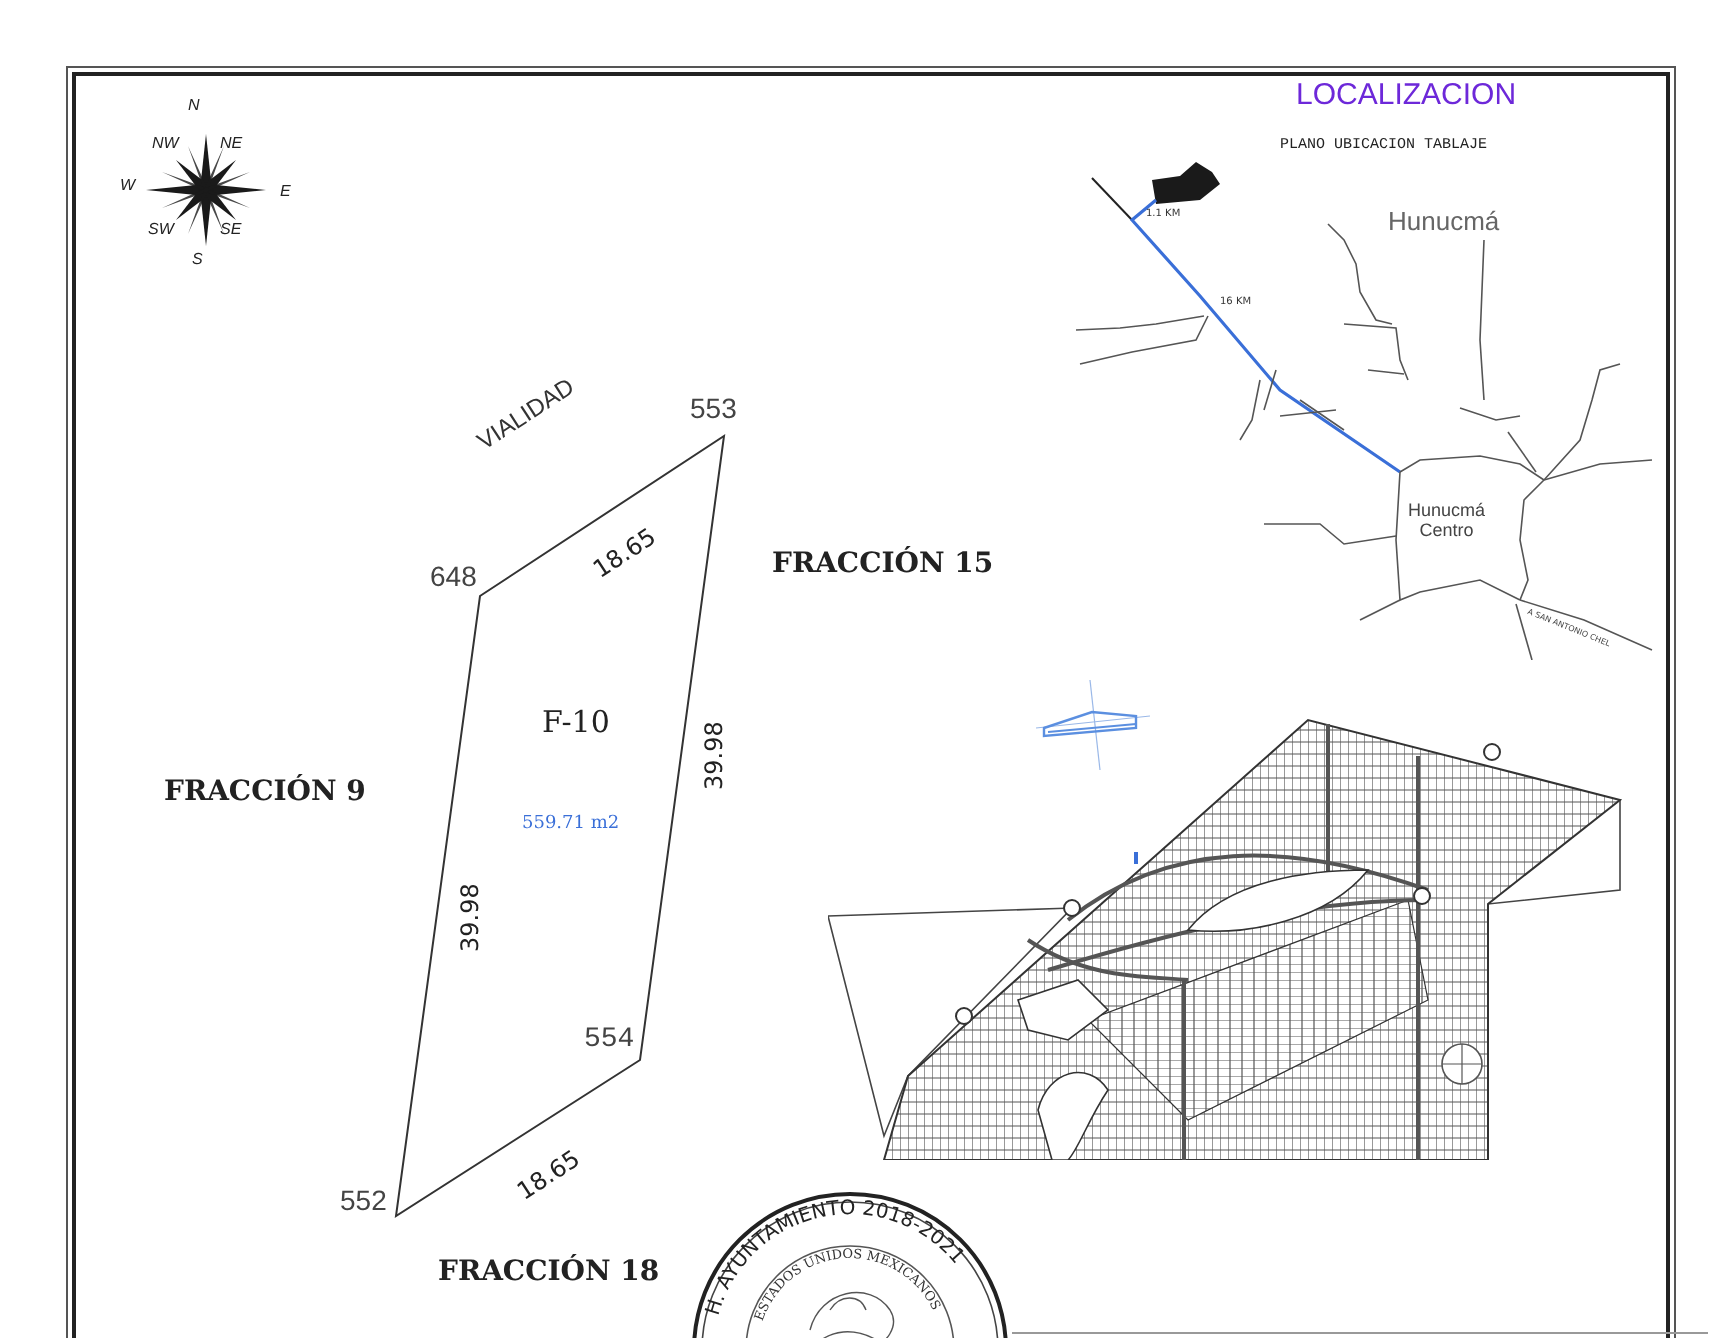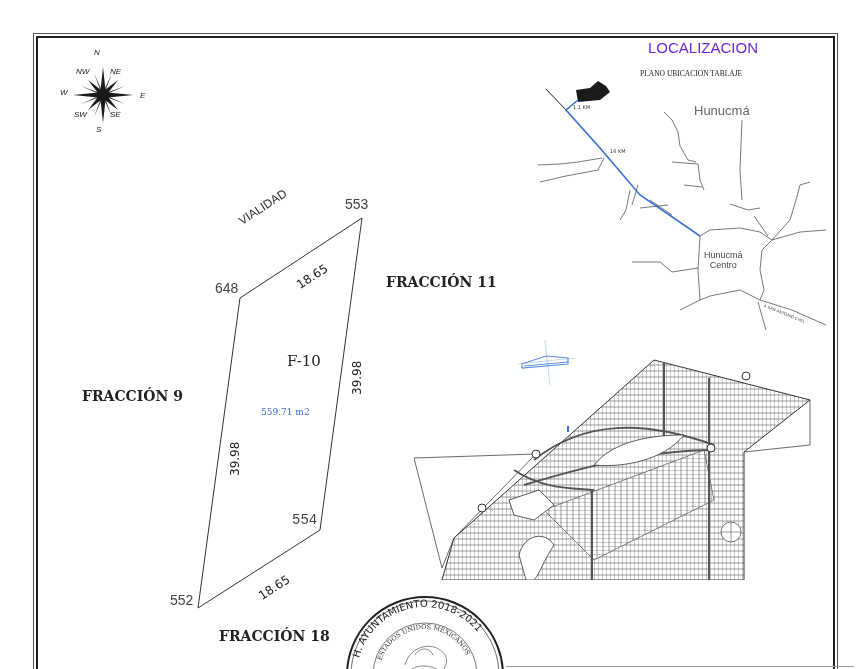--- a/index.html
+++ b/index.html
@@ -36,21 +36,21 @@
   <span class="compass-lbl" style="left:110px;top:67px">NE</span>
   <span class="compass-lbl" style="left:60px;top:88px">W</span>
   <span class="compass-lbl" style="left:140px;top:91px">E</span>
   <span class="compass-lbl" style="left:74px;top:110px">SW</span>
   <span class="compass-lbl" style="left:110px;top:110px">SE</span>
   <span class="compass-lbl" style="left:96px;top:125px">S</span>
 </div>
 
 <div>
   <div class="abs plain" style="left:648px;top:39px;font-size:15px;color:#6d28d9;font-family:'Liberation Sans',sans-serif;">LOCALIZACION</div>
-  <div class="abs plain" style="left:640px;top:69px;font-size:7.5px;color:#222;font-family:Liberation Serif, serif;">PLANO UBICACION TABLAJE</div>
+  <div class="abs plain" style="left:640px;top:69px;font-size:7.5px;color:#222;font-family:Liberation Mono, monospace;">PLANO UBICACION TABLAJE</div>
 
   <svg style="left:535px;top:80px" width="300" height="250" viewBox="535 80 300 250">
 
     <polygon points="576,90 590,88 598,81 606,86 610,92 600,100 578,102" fill="#1a1a1a"></polygon>
 
     <line x1="546" y1="89" x2="566" y2="110" stroke="#222" stroke-width="1"></line>
 
     <polyline points="578,100 566,110 600,148 640,195 700,236" fill="none" stroke="#3a6fd8" stroke-width="1.6"></polyline>
 
     <g fill="none" stroke="#555" stroke-width="0.8">
@@ -96,25 +96,25 @@
   <div class="abs plain" style="left:345px;top:196px;font-size:14px;color:#444;font-family:'Liberation Sans',sans-serif;">553</div>
   <div class="abs plain" style="left:215px;top:280px;font-size:14px;color:#444;font-family:'Liberation Sans',sans-serif;">648</div>
   <div class="abs plain" style="left:292px;top:512px;font-size:14px;color:#444;font-family:Liberation Mono, monospace;">554</div>
   <div class="abs plain" style="left:170px;top:592px;font-size:14px;color:#444;font-family:'Liberation Sans',sans-serif;">552</div>
 
   <div class="abs plain" style="left:294px;top:280px;font-size:12px;color:#222;transform:rotate(-33deg);transform-origin:left top;">18.65</div>
   <div class="abs plain" style="left:350px;top:395px;font-size:12px;color:#222;transform:rotate(-90deg);transform-origin:left top;">39.98</div>
   <div class="abs plain" style="left:228px;top:476px;font-size:12px;color:#222;transform:rotate(-90deg);transform-origin:left top;">39.98</div>
   <div class="abs plain" style="left:256px;top:591px;font-size:12px;color:#222;transform:rotate(-33deg);transform-origin:left top;">18.65</div>
 
-  <div class="abs serif-bold" style="left:271px;top:352px;font-size:15px;font-weight:normal;margin-left:16px;">F-10</div>
+  <div class="abs serif-bold" style="left:271px;top:352px;font-size:15px;font-weight:normal;">F-10</div>
   <div class="abs" style="left:261px;top:374px;font-size:9px;color:#3a6fd8;font-family:'DejaVu Serif',serif;margin-top:33px;">559.71 m2</div>
 </div>
 
-<div class="abs serif-bold" style="left:386px;top:274px;font-size:14px;">FRACCIÓN 11</div>
+<div class="abs serif-bold" style="left:386px;top:274px;font-size:14px;">FRACCIÓN 15</div>
 <div class="abs serif-bold" style="left:82px;top:388px;font-size:14px;text-align:center;">FRACCIÓN 9</div>
 <div class="abs serif-bold" style="left:219px;top:628px;font-size:14px;">FRACCIÓN 18</div>
 
 <svg style="left:510px;top:340px" width="70" height="45" viewBox="0 0 70 45">
   <line x1="35" y1="0" x2="40" y2="45" stroke="#9ab8e8" stroke-width="0.6"></line>
   <line x1="8" y1="24" x2="65" y2="18" stroke="#9ab8e8" stroke-width="0.6"></line>
   <polygon points="12,24 36,16 58,18 58,24 12,28" fill="none" stroke="#5b8fe0" stroke-width="1.2"></polygon>
   <line x1="14" y1="26" x2="58" y2="22" stroke="#5b8fe0" stroke-width="1"></line>
 </svg>
 

